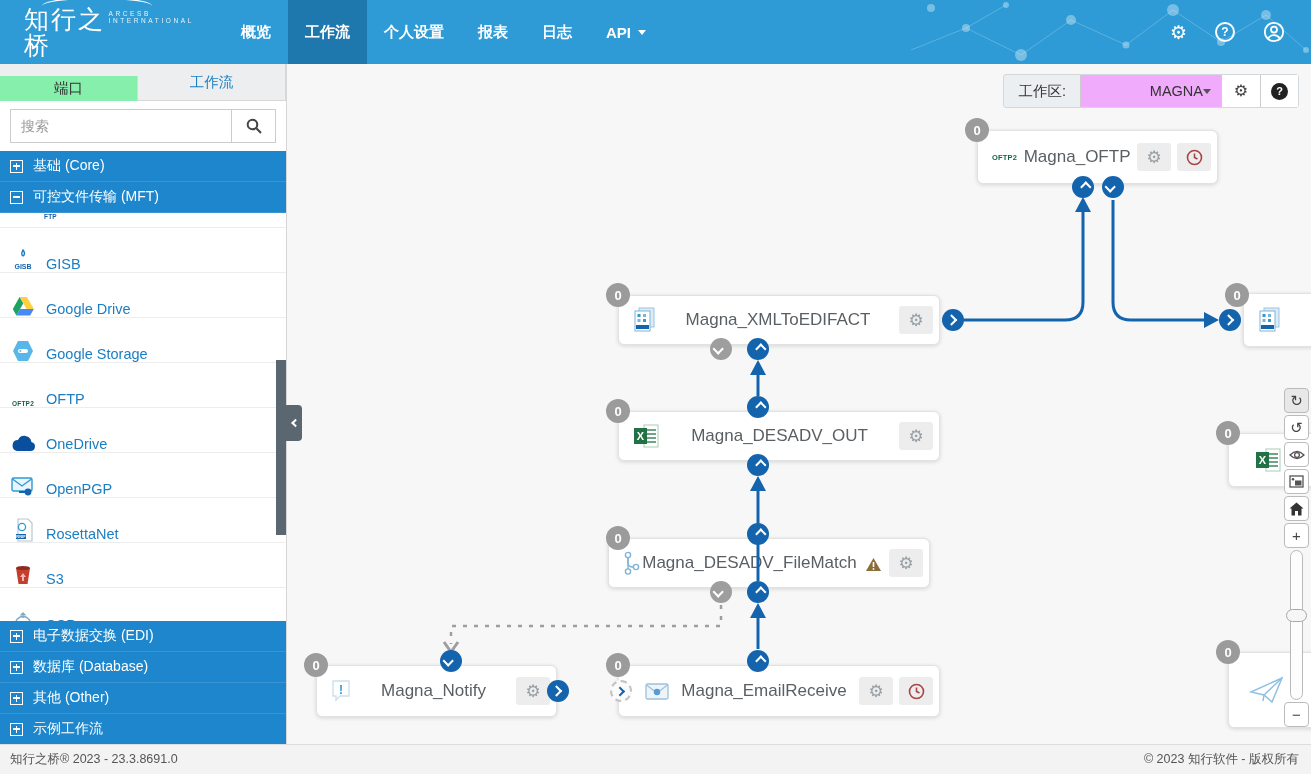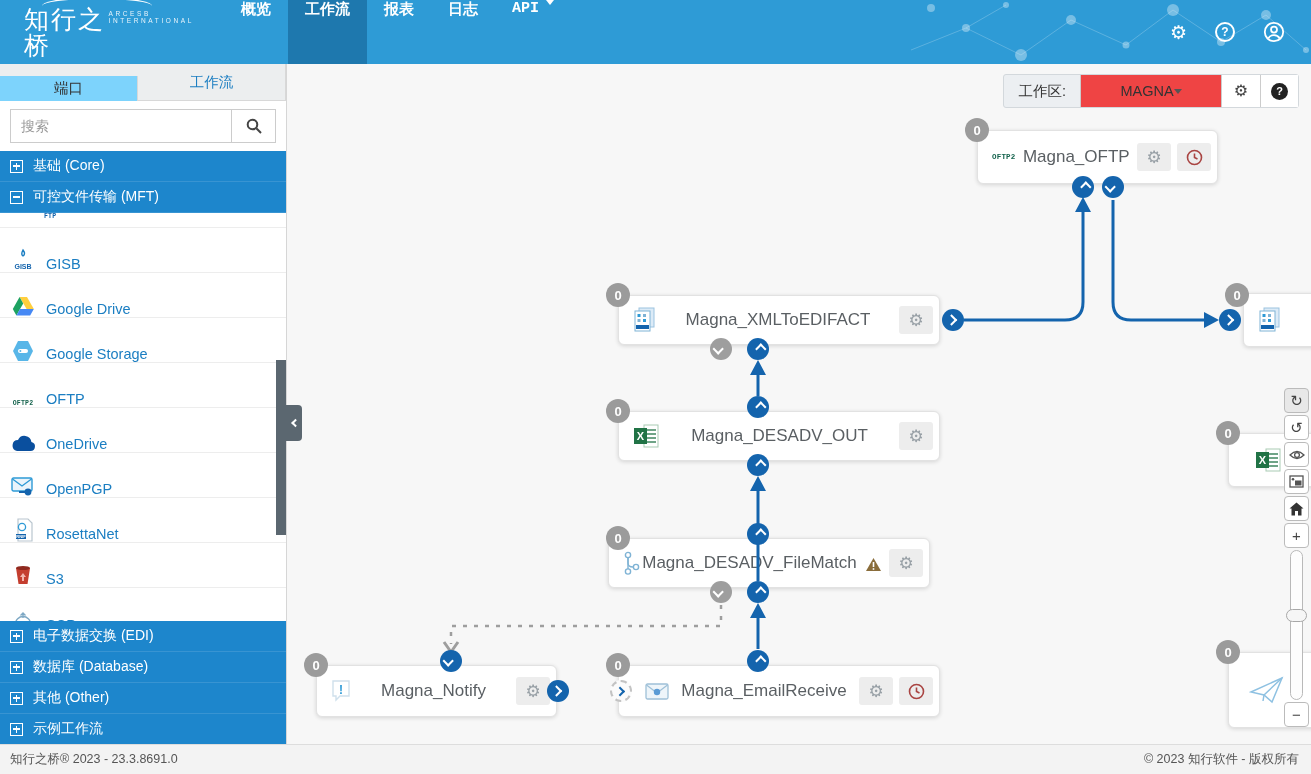--- a/index.html
+++ b/index.html
@@ -10,22 +10,22 @@
   .navbar { position:absolute; left:0; top:0; width:1311px; height:64px;
     background:#2e9bd6; display:flex; align-items:center; z-index:20; }
   .nav-decor { position:absolute; right:0; top:0; height:64px; pointer-events:none; }
   .brand { display:flex; justify-content:center;
     padding-left:24px; width:212px; color:#fff; position:relative; }
   .brand-title { font-size:25px; letter-spacing:2px; line-height:1.05; position:relative; }
   .brand-title::before { content:""; position:absolute; left:18px; top:-9px; width:110px; height:16px;
     border-top:2px solid #fff; border-radius:50%; }
   .brand-sub { font-size:6.5px; letter-spacing:2.6px; margin-top:4px; color:#e9f4fb; }
   .nav-items { display:flex; height:64px; align-items:stretch; margin-left:12px; }
-  .nav-item { display:flex; align-items:flex-start; padding:0 17px; color:#fff;
-    font-size:15px; font-weight:bold; cursor:pointer;font-family:Liberation Mono, monospace; }
+  .nav-item { display:flex; align-items:center; padding:0 17px; color:#fff;
+    font-size:15px; font-weight:bold; cursor:pointer; }
   .nav-item.active { background:#1e78ae; }
   .caret-down { display:inline-block; width:0; height:0; border-left:4.5px solid transparent;
     border-right:4.5px solid transparent; border-top:5px solid #fff; margin-left:7px; }
   .nav-right { position:absolute; right:26px; top:0; height:64px; display:flex;
     align-items:center; gap:28px; }
   .nav-icon { color:#fff; cursor:pointer; display:flex; align-items:center; justify-content:center; }
   .gear-glyph { font-size:19px; line-height:1; }
   .circle-q { width:20px; height:20px; border:2px solid #fff; border-radius:50%;
     font-size:12px; font-weight:bold; display:flex; align-items:center; justify-content:center; }
 
@@ -34,42 +34,42 @@
   .footer { position:absolute; left:0; top:744px; width:1311px; height:30px; background:#f3f3f3;
     border-top:1px solid #ddd; display:flex; align-items:center; justify-content:space-between;
     padding:0 12px 0 10px; font-size:12.5px; color:#555; z-index:21; }
 
   
   .sidebar { position:relative; width:287px; height:680px; background:#fff;
     border-right:1px solid #d6d6d6; z-index:15; }
   .tabs { display:flex; height:37px; background:#eceeef; }
   .tab { flex:1; display:flex; align-items:center; justify-content:center; font-size:14.5px;
     color:#1b7ec2; cursor:pointer; border-bottom:1px solid #d8d8d8; border-right:1px solid #d8d8d8; }
-  .tab.active { background:#7dd3fc; color:#333; border-bottom:none;margin-top:12px; }
+  .tab.active { background:#86efac; color:#333; border-bottom:none;margin-top:12px; }
   .search-row { padding:8px 10px; }
   .search-box { display:flex; height:34px; border:1px solid #ccc; background:#fff; }
   .search-box input { flex:1; border:none; outline:none; padding:0 10px; font-size:14px; color:#3b82f6; }
   .search-box input::placeholder { color:#9a9a9a; }
   .search-btn { width:44px; border-left:1px solid #ccc; display:flex; align-items:center;
     justify-content:center; cursor:pointer; background:#fff; }
   .section { height:31px; background:#1d86cc; color:#fff; display:flex; align-items:center;
     padding-left:10px; font-size:14px; cursor:pointer; border-bottom:1px solid rgba(255,255,255,.12); }
   .treebox { width:13px; height:13px; border:1.5px solid #fff; margin-right:10px; position:relative; flex:none; }
   .treebox::before, .treebox.minus::before { content:""; position:absolute; left:2px; right:2px;
     top:4.5px; height:1.5px; background:#fff; }
   .treebox.plus::after { content:""; position:absolute; top:2px; bottom:2px; left:4.5px;
     width:1.5px; background:#fff; }
   .plist { background:#fff; }
   .pitem { height:45px; display:flex; align-items:flex-end; border-bottom:1px solid #ededed;
     cursor:pointer; background:#fff; }
   .pitem .picon { width:46px; display:flex; align-items:center; justify-content:center; flex:none; }
   .pitem .plabel { font-size:14.5px; color:#1b7ec2; }
   .pitem-clip-top { height:15px; overflow:hidden; border-bottom:1px solid #ededed; position:relative; }
   .pitem-clip-bot { height:33px; overflow:hidden; }
-  .tinylogo { font-size:6.5px; font-weight:bold; letter-spacing:.2px;font-family:Liberation Mono, monospace; }
+  .tinylogo { font-size:6.5px; font-weight:bold; letter-spacing:.2px; }
   .sb-scroll { position:absolute; right:0; top:296px; width:10px; height:175px; background:#5b6770; z-index:16; }
   .collapse-tab { position:absolute; right:-16px; top:341px; width:16px; height:36px; background:#5b6770;
     border-radius:0 4px 4px 0; display:flex; align-items:center; justify-content:center;
     cursor:pointer; z-index:17; }
 
   
   .canvas { position:relative; width:1024px; height:680px; background:#f7f7f7; overflow:hidden; }
   .flow-svg { position:absolute; left:0; top:0; z-index:3; pointer-events:none; }
   .node { position:absolute; background:#fff; border:1px solid #e2e2e2; border-radius:6px;
     box-shadow:0 1px 4px rgba(0,0,0,.14); display:flex; align-items:center; z-index:2; }
@@ -90,22 +90,22 @@
   .chv.down { transform:rotate(135deg) translate(2px,2px); }
   .chv.right { transform:rotate(45deg) translate(-1px,1px); }
   .chv.left { transform:rotate(-135deg) translate(-1px,1px); }
   .chv.blue { border-color:#1464ad; width:7px; height:7px; border-width:2px 2px 0 0; }
   .warn-tri { position:relative; width:15px; height:13px; margin-left:8px; flex:none; }
 
   
   .ws-bar { position:absolute; top:10px; right:12px; height:34px; display:flex; align-items:stretch;
     background:#eceff2; border:1px solid #d3d8dc; border-radius:3px; z-index:7; }
   .ws-label { display:flex; align-items:center; padding:0 14px; font-size:14.5px; color:#333; }
-  .ws-select { width:142px; background:#ef4444; border-left:1px solid #ccc; border-right:1px solid #ccc;
-    display:flex; align-items:center; justify-content:center; padding:0 10px;
+  .ws-select { width:142px; background:#f0abfc; border-left:1px solid #ccc; border-right:1px solid #ccc;
+    display:flex; align-items:center; justify-content:flex-end; padding:0 10px;
     font-size:14.5px; color:#333; cursor:pointer; }
   .ws-caret { width:0; height:0; border-left:4px solid transparent; border-right:4px solid transparent;
     border-top:5px solid #555; }
   .ws-btn { width:38px; background:#fff; display:flex; align-items:center; justify-content:center; cursor:pointer; }
   .ws-btn + .ws-btn { border-left:1px solid #ccc; }
   .q-filled { width:17px; height:17px; background:#222; border-radius:50%; color:#fff; font-size:11px;
     font-weight:bold; display:flex; align-items:center; justify-content:center; }
 
   
   .ztool { position:absolute; right:2px; top:324px; width:25px; z-index:6; }
@@ -153,20 +153,23 @@
     <div class="brand-sub">ARCESB INTERNATIONAL</div>
   </div>
   <div class="nav-items">
     <div class="nav-item">
         <span>概览</span>
       </div>
     <div class="nav-item active">
         <span>工作流</span>
       </div>
     <div class="nav-item">
+        <span>个人设置</span>
+      </div>
+    <div class="nav-item">
         <span>报表</span>
       </div>
     <div class="nav-item">
         <span>日志</span>
       </div>
     <div class="nav-item">
       <span>API</span>
       <span class="caret-down"></span>
     </div>
   </div>

